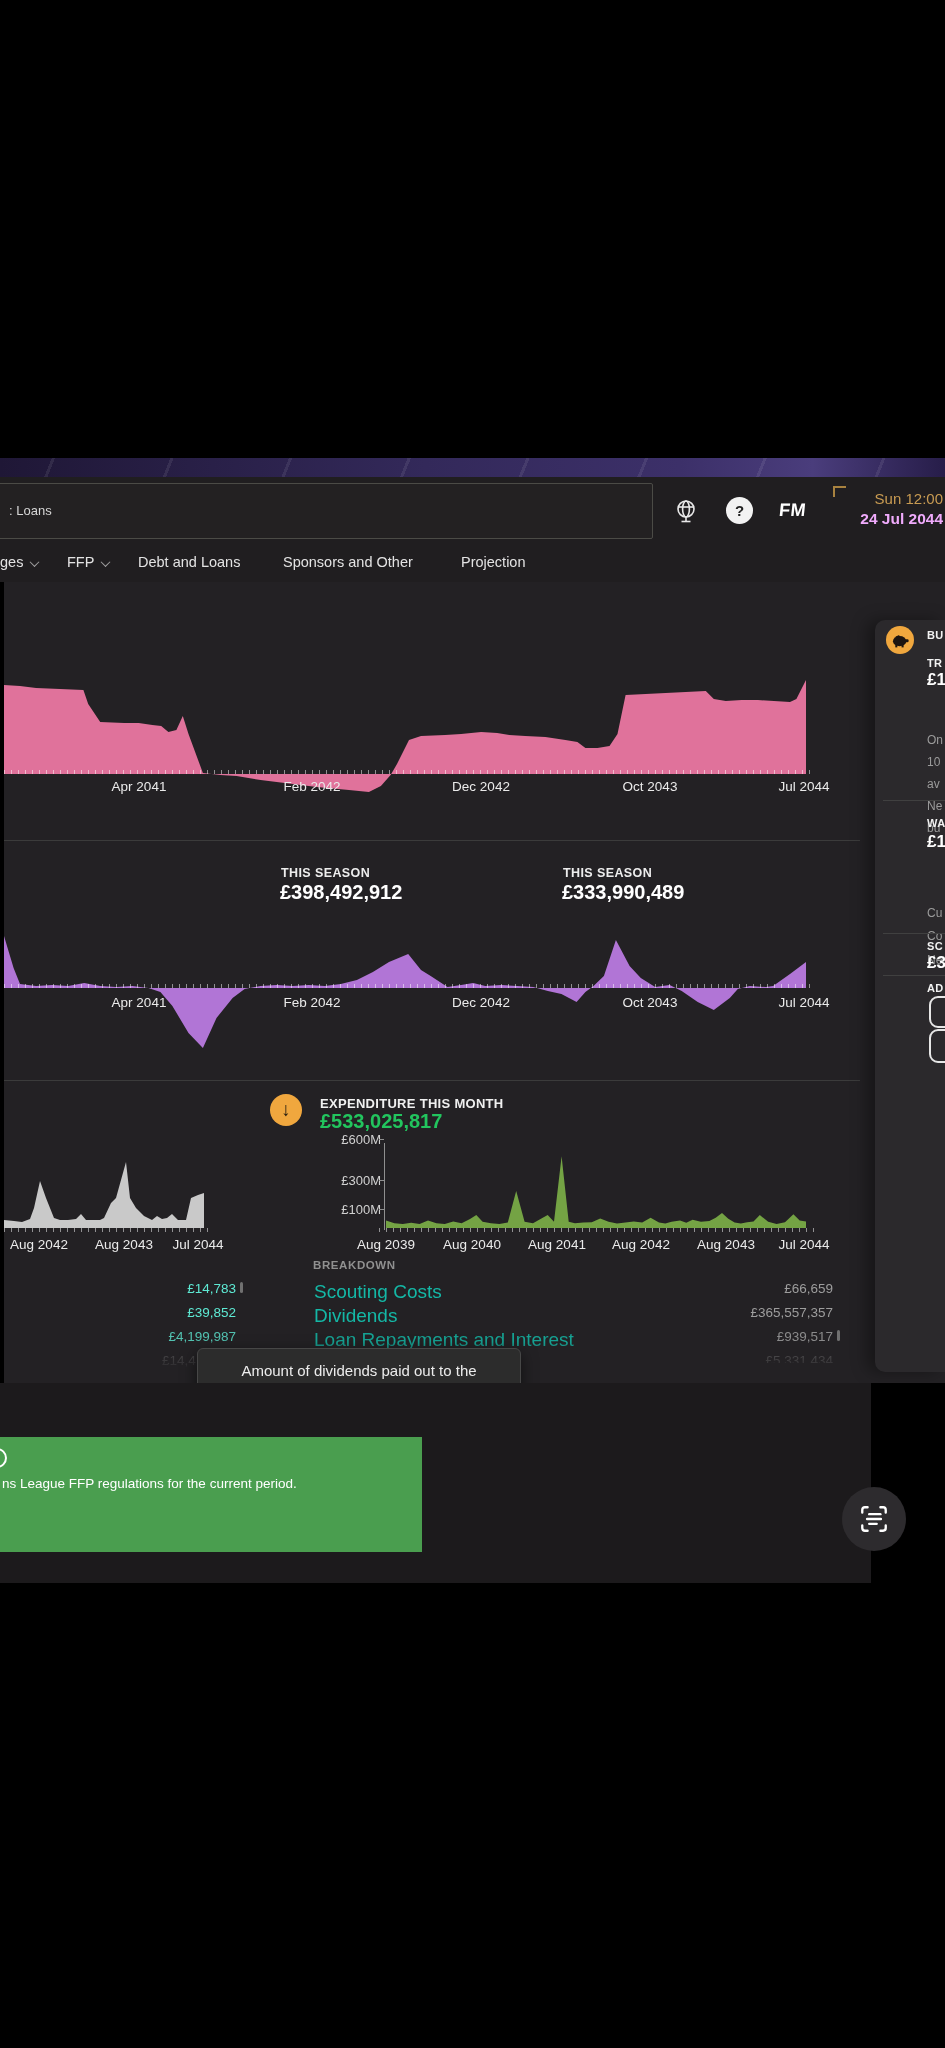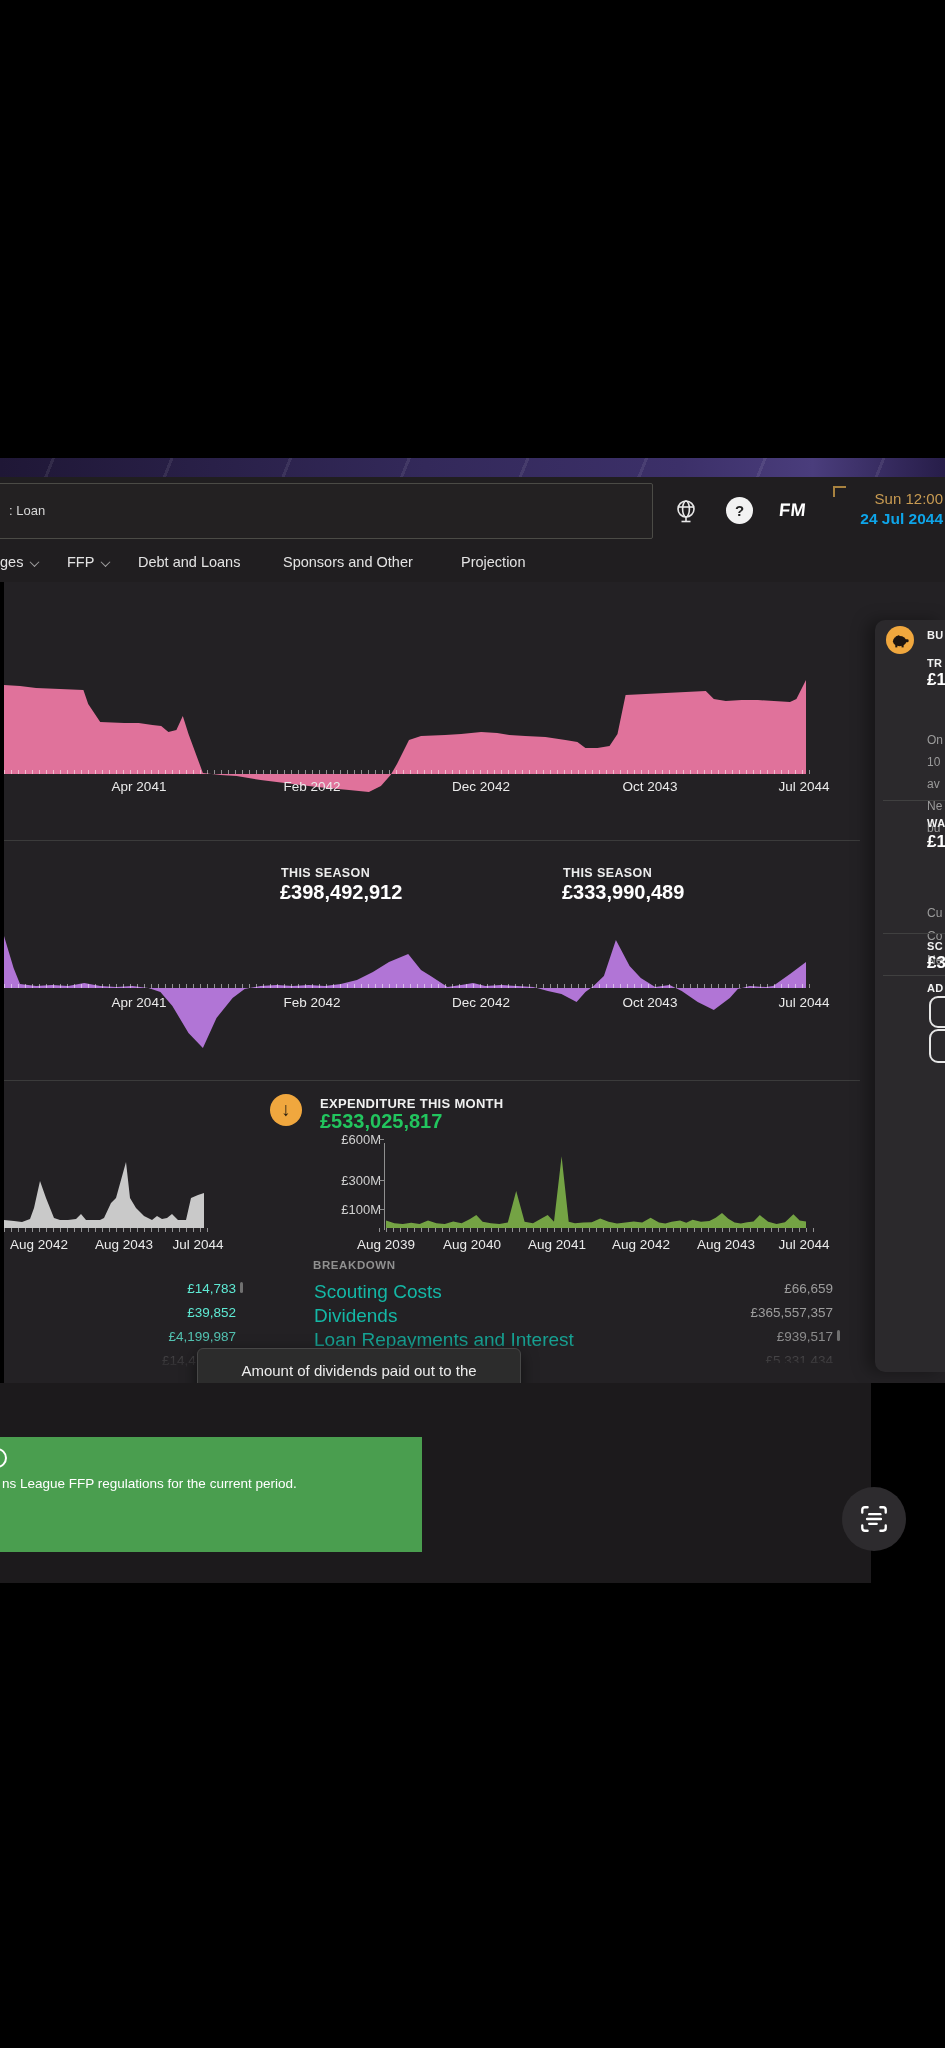--- a/index.html
+++ b/index.html
@@ -15,21 +15,21 @@
   #header{left:0;top:477px;width:945px;height:66px;background:#201e20;}
   #searchbox{left:-12px;top:6px;width:663px;height:54px;background:#232122;border:1px solid #4b4b46;border-radius:2px;}
   #searchbox .txt{position:absolute;left:20px;top:0;line-height:54px;font-size:13px;color:#d6d6d6;}
   .hicon{display:flex;align-items:center;justify-content:center;}
   #helpbtn{left:726px;top:20px;width:27px;height:27px;background:#f2f2f2;border-radius:50%;
     color:#222;font-weight:bold;font-size:15px;}
   #fmlogo{left:779px;top:23px;color:#fff;font-weight:800;font-size:18px;letter-spacing:.5px;transform:skewX(-6deg);}
   #cornermark{left:833px;top:9px;width:11px;height:9px;border-left:2px solid #a8823f;border-top:2px solid #a8823f;}
   #clock{right:2px;top:13px;width:130px;text-align:right;}
   #clock .t1{color:#c89b52;font-size:15px;}
-  #clock .t2{color:#0ea5e9;font-size:15.5px;font-weight:bold;margin-top:3px;}
+  #clock .t2{color:#f0abfc;font-size:15.5px;font-weight:bold;margin-top:3px;}
   
   #tabs{left:0;top:543px;width:945px;height:39px;background:#201e20;}
   .tab{position:absolute;top:0;height:39px;line-height:39px;font-size:14.5px;color:#e3e3e3;white-space:nowrap;}
   .chev{display:inline-block;width:6px;height:6px;border-right:1.6px solid #a0a0a0;border-bottom:1.6px solid #a0a0a0;
         transform:rotate(45deg) translate(-1px,-1px);margin-left:8px;}
   
   #main{left:4px;top:582px;width:945px;height:801px;background:#232124;}
   .divider{position:absolute;left:0;width:856px;height:1px;background:#3b3b3b;}
   .ticks{position:absolute;height:4px;
     background:repeating-linear-gradient(90deg,rgba(255,255,255,.5) 0 1px,transparent 1px 7px);}
@@ -74,21 +74,21 @@
 <body>
 
 <div id="stage">
 
   <div class="abs" id="topstrip">
       <div class="streaks"></div>
     </div>
 
   <div class="abs" id="header">
     <div class="abs" id="searchbox">
-      <span class="txt">: Loan</span>
+      <span class="txt">: Loans</span>
     </div>
     <div class="abs hicon" style="left:672px;top:20px;width:28px;height:28px;">
       <svg width="28" height="28" viewBox="0 0 28 28" fill="none" stroke="#e8e8e8" stroke-width="1.6">
         <circle cx="14" cy="12" r="8"></circle>
         <ellipse cx="14" cy="12" rx="3.4" ry="8"></ellipse>
         <line x1="6.5" y1="10" x2="21.5" y2="10"></line>
         <line x1="14" y1="20" x2="14" y2="24"></line>
         <path d="M9.5 24.5 H18.5"></path>
       </svg>
     </div>

